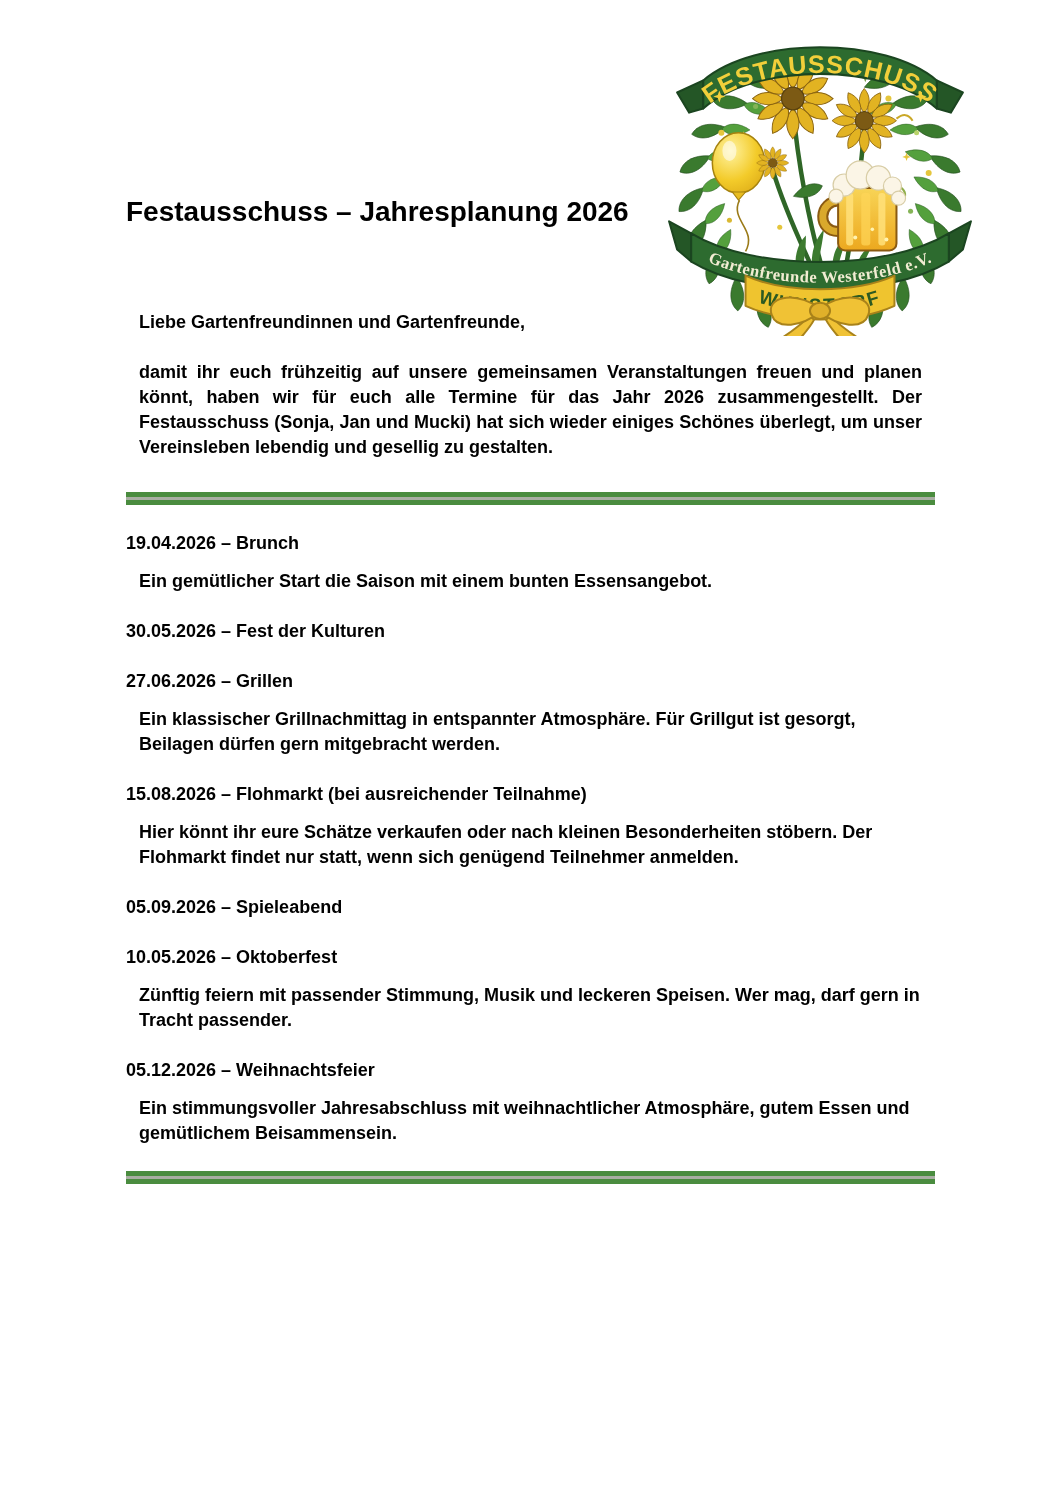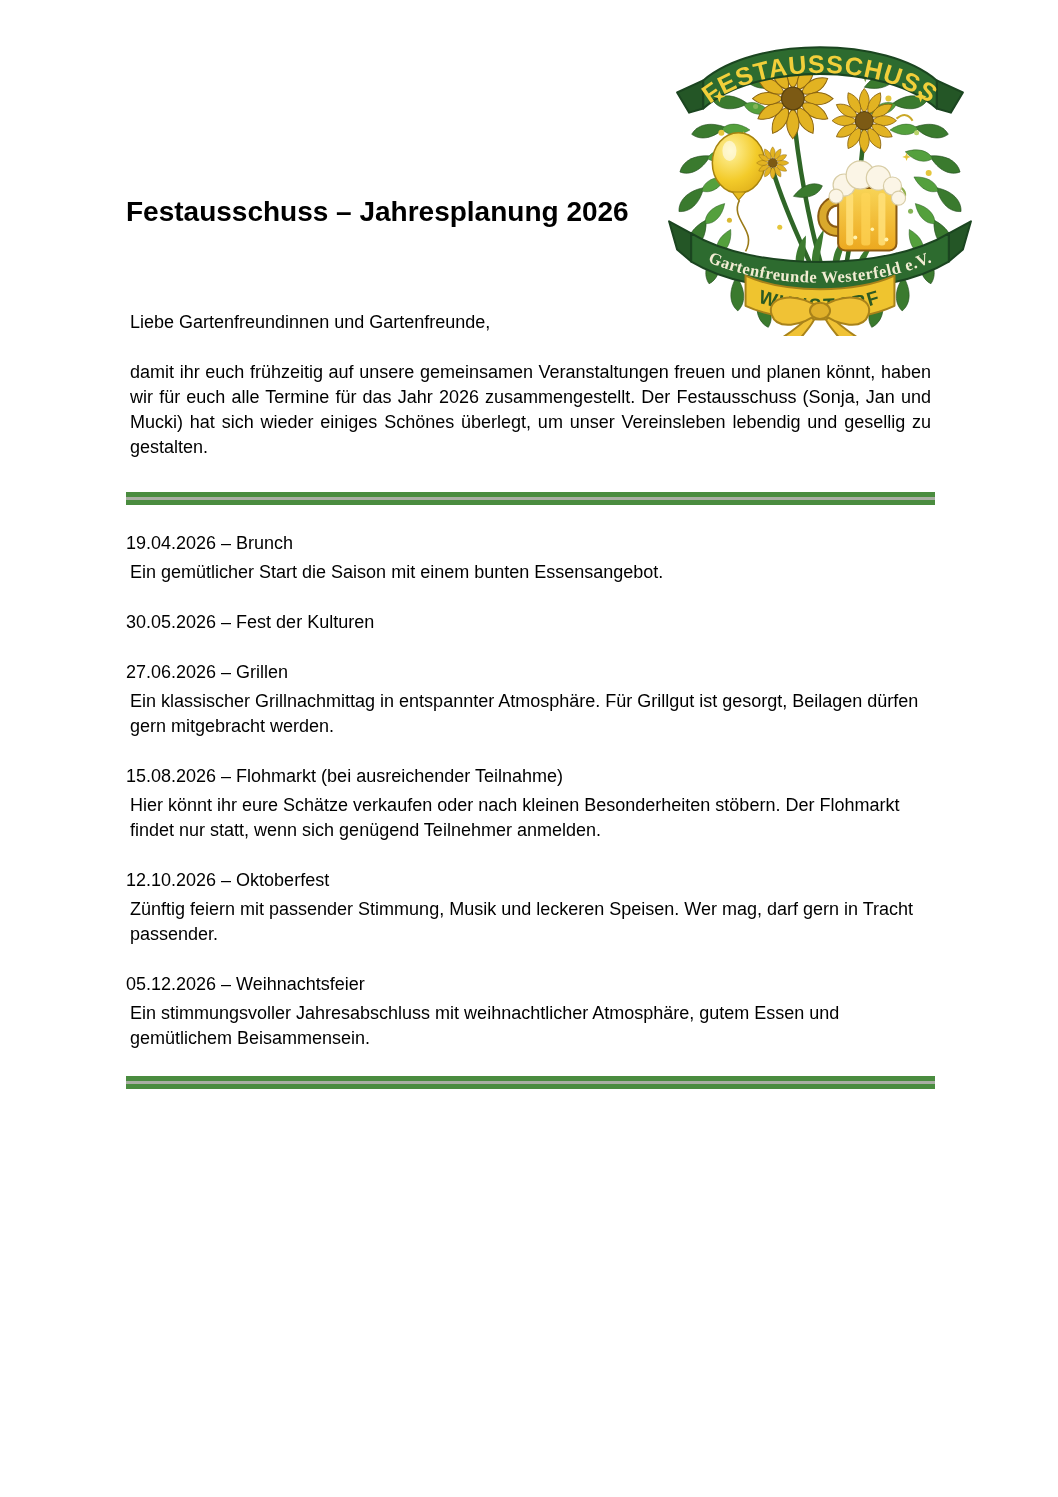--- a/index.html
+++ b/index.html
@@ -10,35 +10,35 @@
     background:#ffffff;
     color:#000000;
     font-family:"Liberation Sans",sans-serif;
     overflow:hidden;
   }
   .content{padding:0 123px 12px 126px;}
   h1.title{
     margin:197px 0 0 0;
     font-size:28px;line-height:30px;font-weight:bold;
   }
-  p{margin:4px;font-size:18px;line-height:25px;}
+  p{margin:13px;font-size:18px;line-height:25px;font-weight:bold;}
   .greeting{margin-top:83px;}
   .para{margin-top:25px;}
   .just{text-align:justify;}
   .divider{
     height:3px;
     background:#a9aea3;
     border-top:5px solid #4a8c3f;
     border-bottom:5px solid #4a8c3f;
   }
   .divider.top{margin-top:32px;}
   .divider.bottom{margin-top:0;}
   .events{margin-top:26px;}
   .event{margin-bottom:25px;}
-  .event h2{margin:0;font-size:18px;line-height:25px;font-weight:normal;}
+  .event h2{margin:0;font-size:18px;line-height:25px;font-weight:bold;}
   .logo{position:absolute;left:659px;top:14px;width:322px;height:322px;}
   .logo svg{display:block;}
   .logo text{font-family:"Liberation Sans",sans-serif;}
   .logo .serif{font-family:"Liberation Serif",serif;}
 </style>
 </head>
 <body>
 
 <div class="page">
 
@@ -238,23 +238,24 @@
       </article>
       <article class="event">
         <h2>27.06.2026 – Grillen</h2>
         <p>Ein klassischer Grillnachmittag in entspannter Atmosphäre. Für Grillgut ist gesorgt, Beilagen dürfen gern mitgebracht werden.</p>
       </article>
       <article class="event">
         <h2>15.08.2026 – Flohmarkt (bei ausreichender Teilnahme)</h2>
         <p>Hier könnt ihr eure Schätze verkaufen oder nach kleinen Besonderheiten stöbern. Der Flohmarkt findet nur statt, wenn sich genügend Teilnehmer anmelden.</p>
       </article>
       <article class="event">
-      </article>
-      <article class="event">
-        <h2>12.10.2026 – Oktoberfest</h2>
+        <h2>05.09.2026 – Spieleabend</h2>
+      </article>
+      <article class="event">
+        <h2>10.05.2026 – Oktoberfest</h2>
         <p>Zünftig feiern mit passender Stimmung, Musik und leckeren Speisen. Wer mag, darf gern in Tracht passender.</p>
       </article>
       <article class="event">
         <h2>05.12.2026 – Weihnachtsfeier</h2>
         <p>Ein stimmungsvoller Jahresabschluss mit weihnachtlicher Atmosphäre, gutem Essen und gemütlichem Beisammensein.</p>
       </article>
     </section>
 
     <div class="divider bottom"></div>
   </main>

